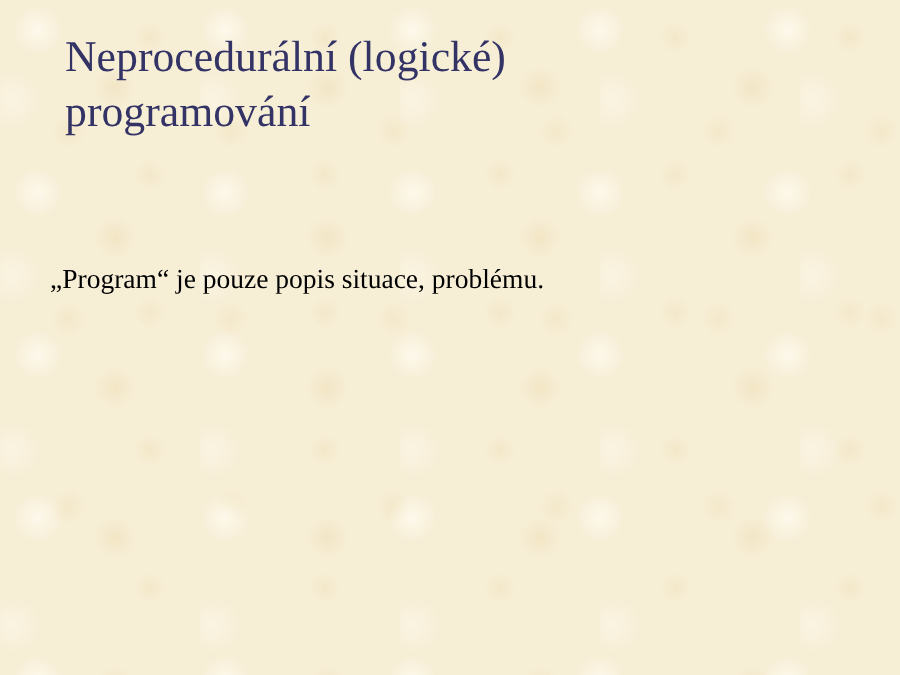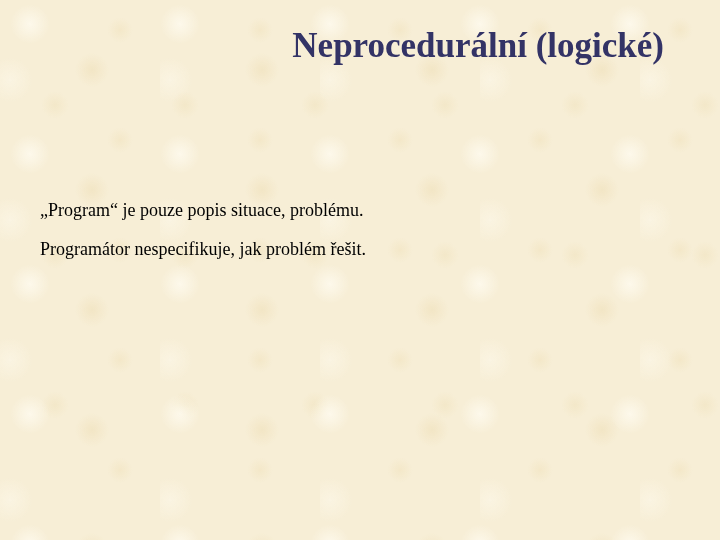--- a/index.html
+++ b/index.html
@@ -19,51 +19,51 @@
       radial-gradient(circle 28px at 30px 24px, rgba(255,252,242,0.75), rgba(255,252,242,0) 70%),
       radial-gradient(circle 24px at 92px 70px, rgba(236,219,176,0.45), rgba(236,219,176,0) 70%),
       radial-gradient(circle 20px at 55px 105px, rgba(240,226,188,0.5), rgba(240,226,188,0) 70%),
       radial-gradient(circle 32px at 10px 80px, rgba(253,248,234,0.6), rgba(253,248,234,0) 70%),
       radial-gradient(circle 18px at 120px 30px, rgba(238,222,180,0.4), rgba(238,222,180,0) 70%);
     background-size: 150px 130px, 170px 120px, 130px 150px, 160px 140px, 140px 110px;
   }
   .title-block {
     position: absolute;
     top: 24px;
-    left: 64px;
+    left: 52px;
     width: 600px;
-    text-align: right;
+    text-align: left;
     color: #333366;
     font-size: 35px;
     line-height: 44px;
-    font-weight: 700;
+    font-weight: 400;
   }
   .title-line {
     white-space: nowrap;
   }
   .body-block {
     position: absolute;
-    top: 191px;
+    top: 203px;
     left: 40px;
     width: 645px;
     color: #000000;
-    font-size: 18px;
+    font-size: 22px;
     line-height: 39px;
   }
   .body-paragraph {
     margin: 0;
   }
 </style>
 </head>
 <body>
 
 <div class="slide">
 
   <div class="title-block">
     <div class="title-line">Neprocedurální (logické)</div>
+    <div class="title-line">programování</div>
   </div>
 
   <div class="body-block">
     <p class="body-paragraph">„Program“ je pouze popis situace, problému.</p>
-    <p class="body-paragraph">Programátor nespecifikuje, jak problém řešit.</p>
   </div>
 
 </div>
 
 </body></html>

